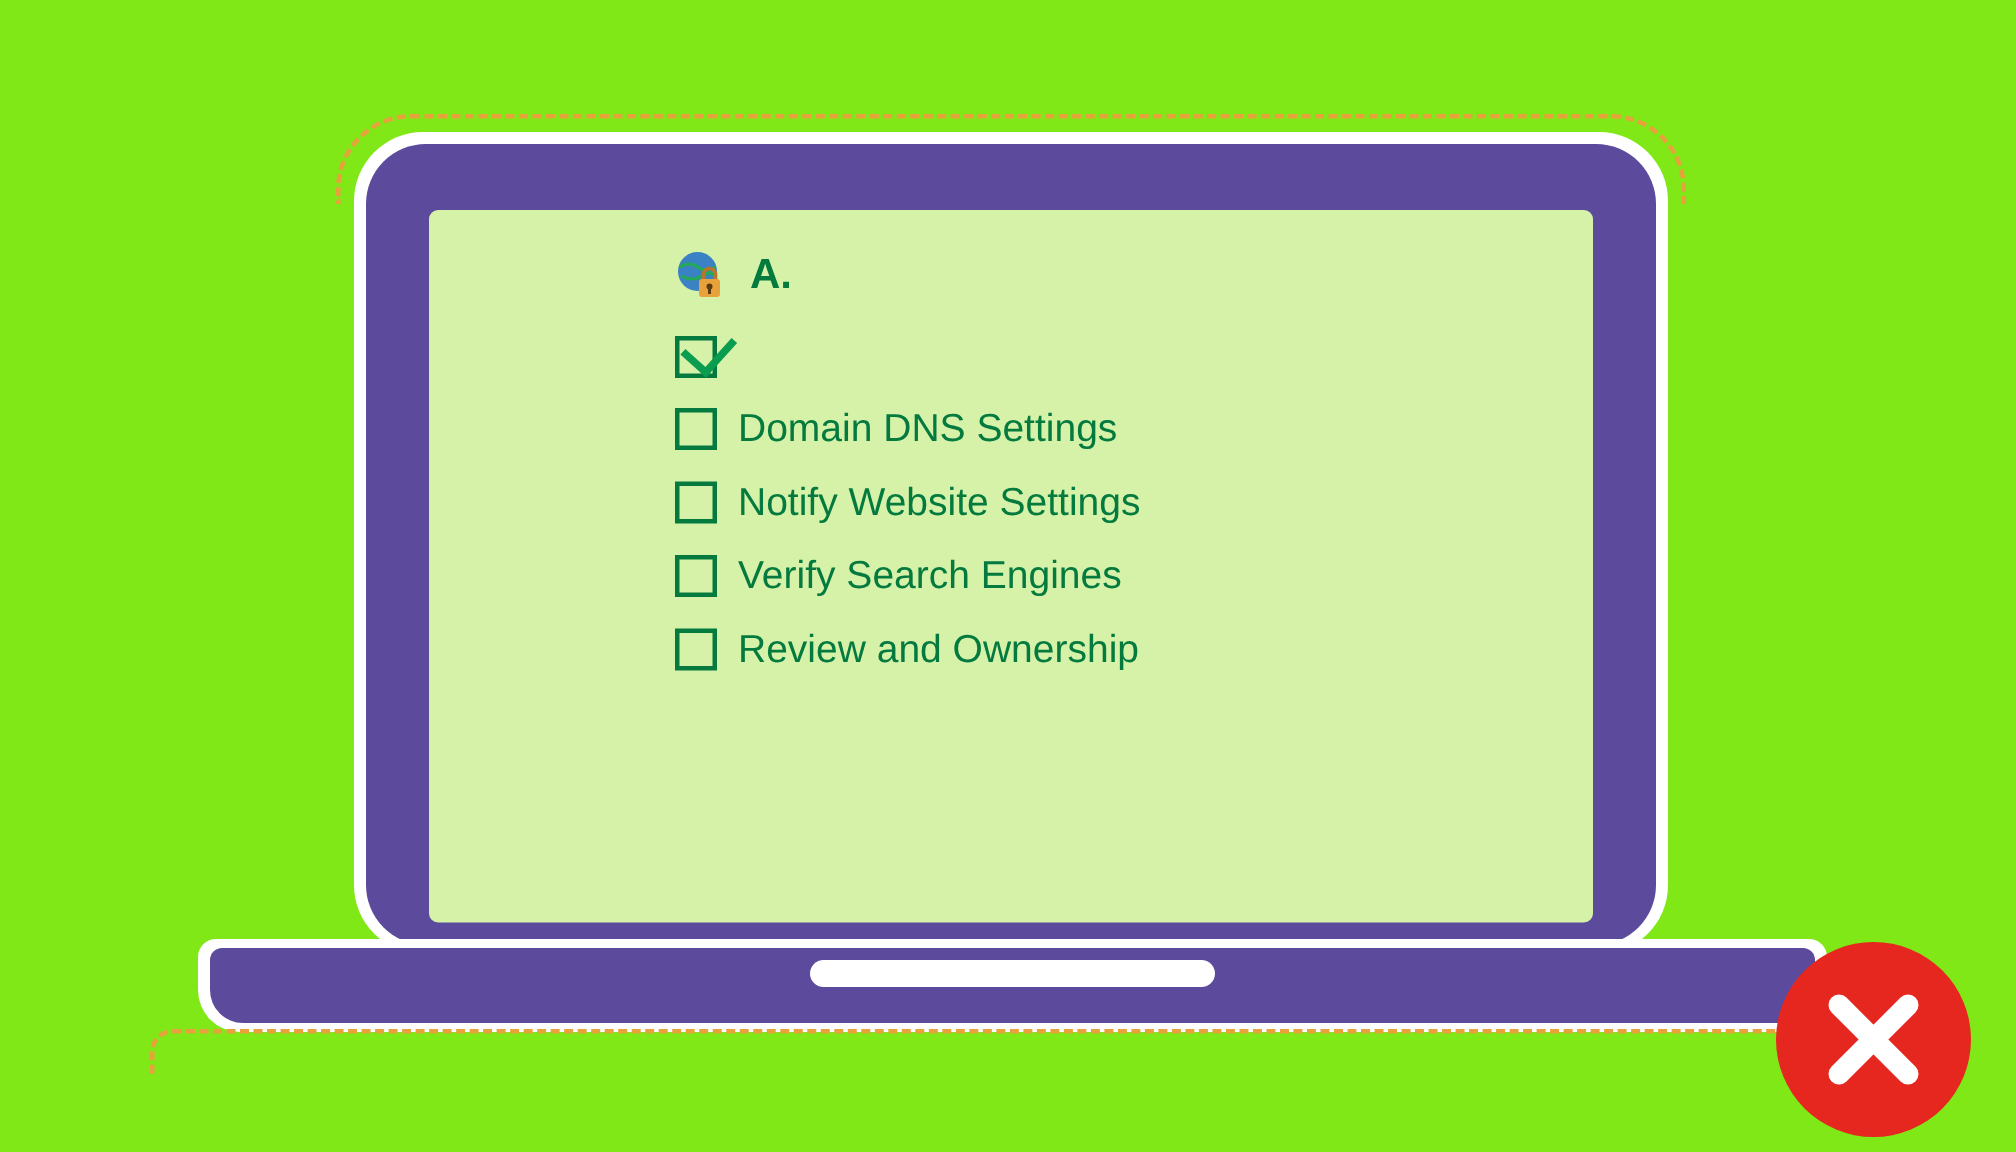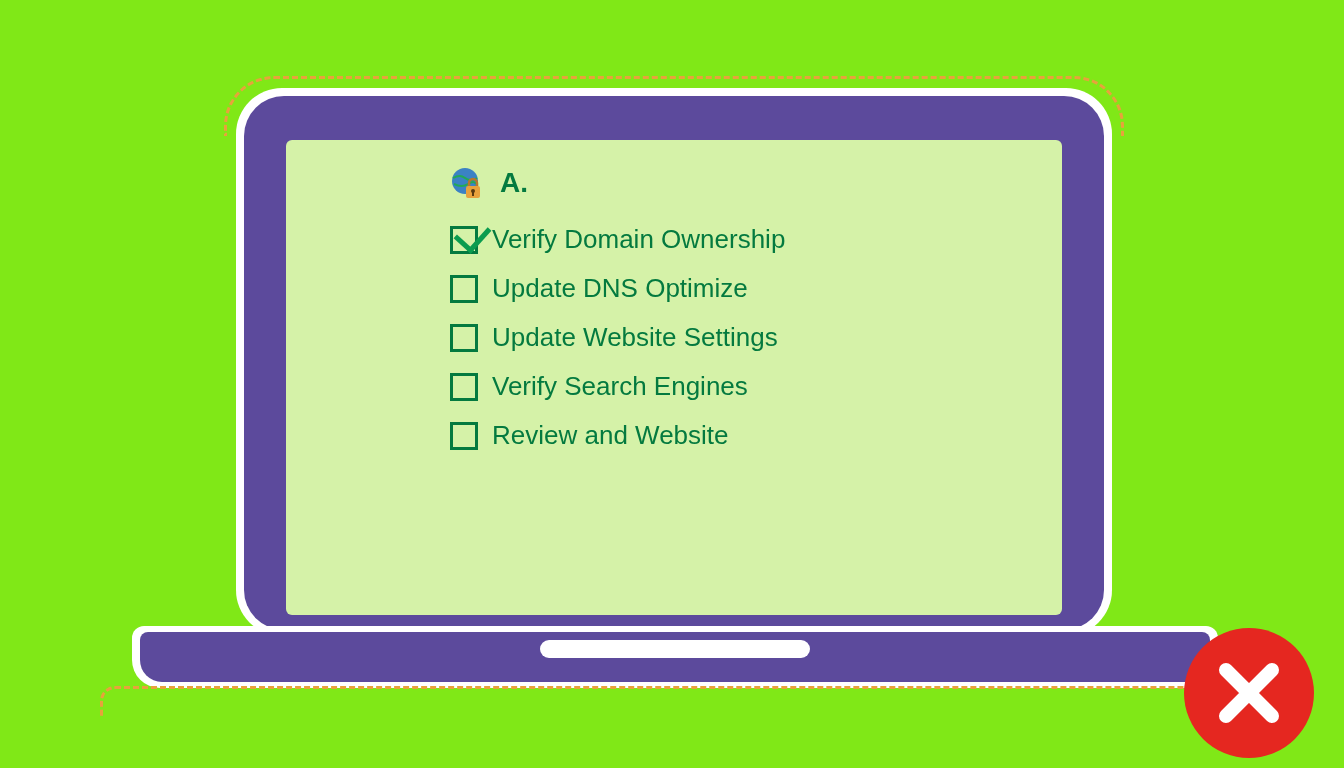--- a/index.html
+++ b/index.html
@@ -182,37 +182,36 @@
         <path d="M19 20 v-3 a4 4 0 0 1 8 0 v3" stroke="#b8762c" stroke-width="2.5" fill="none"></path>
         <circle cx="23" cy="25" r="2" fill="#5a3a10"></circle>
         <rect x="22" y="26" width="2" height="4" fill="#5a3a10"></rect>
       </svg>
     </div>
     <div class="header-label">A.</div>
   </div>
 
   <div class="check-row">
     <div class="checkbox checked"></div>
-    <div class="check-label">Verify Domain Ownership</div>
-  </div>
-  <div class="check-row">
-    <div class="checkbox"></div>
-    <div class="check-label">Update DNS Optimize</div>
-  </div>
-  <div class="check-row">
-    <div class="checkbox"></div>
-    <div class="check-label">Update Website Settings</div>
+  </div>
+  <div class="check-row">
+    <div class="checkbox"></div>
+    <div class="check-label">Domain DNS Settings</div>
+  </div>
+  <div class="check-row">
+    <div class="checkbox"></div>
+    <div class="check-label">Notify Website Settings</div>
   </div>
   <div class="check-row">
     <div class="checkbox"></div>
     <div class="check-label">Verify Search Engines</div>
   </div>
   <div class="check-row">
     <div class="checkbox"></div>
-    <div class="check-label">Review and Website</div>
+    <div class="check-label">Review and Ownership</div>
   </div>
 </div>
 
 <div class="dashed-bottom"></div>
 
 <div class="x-badge">
   <svg viewBox="0 0 70 70">
     <path d="M12 12 L58 58 M58 12 L12 58" stroke="#fff" stroke-width="14" stroke-linecap="round"></path>
   </svg>
 </div>

